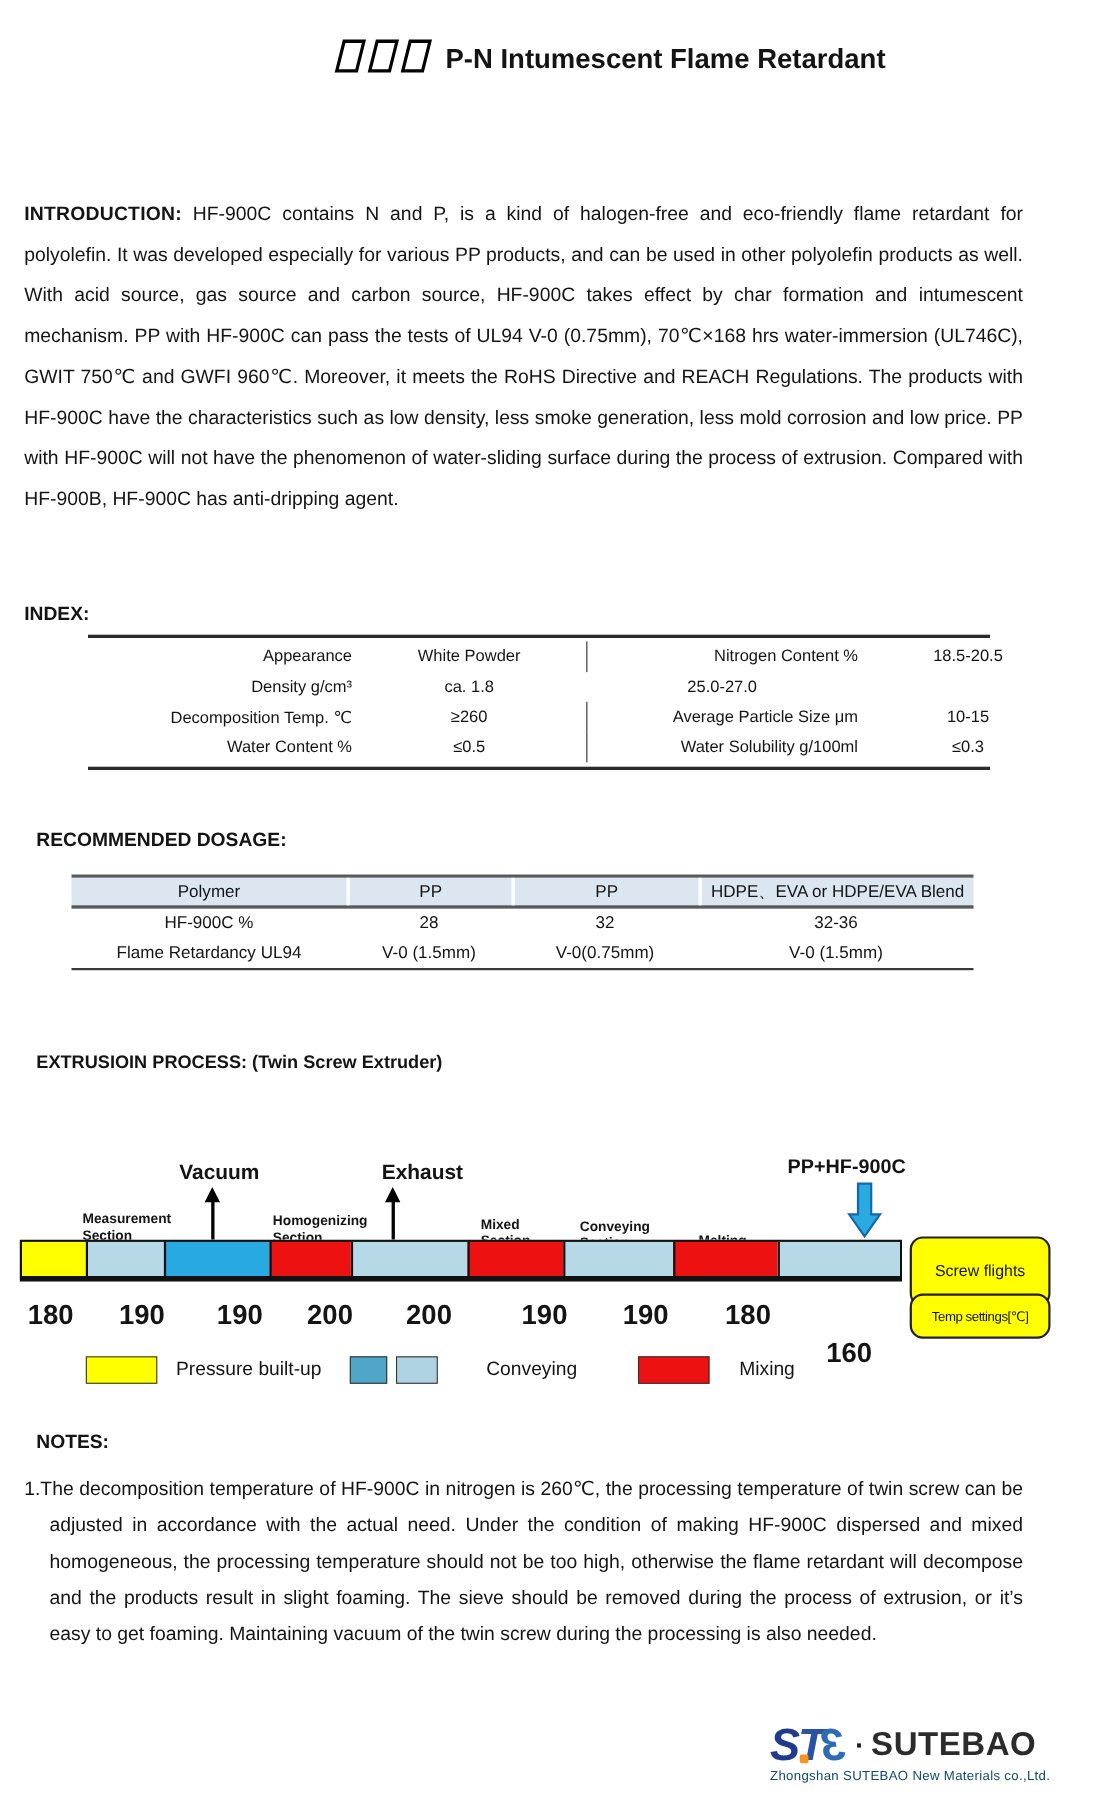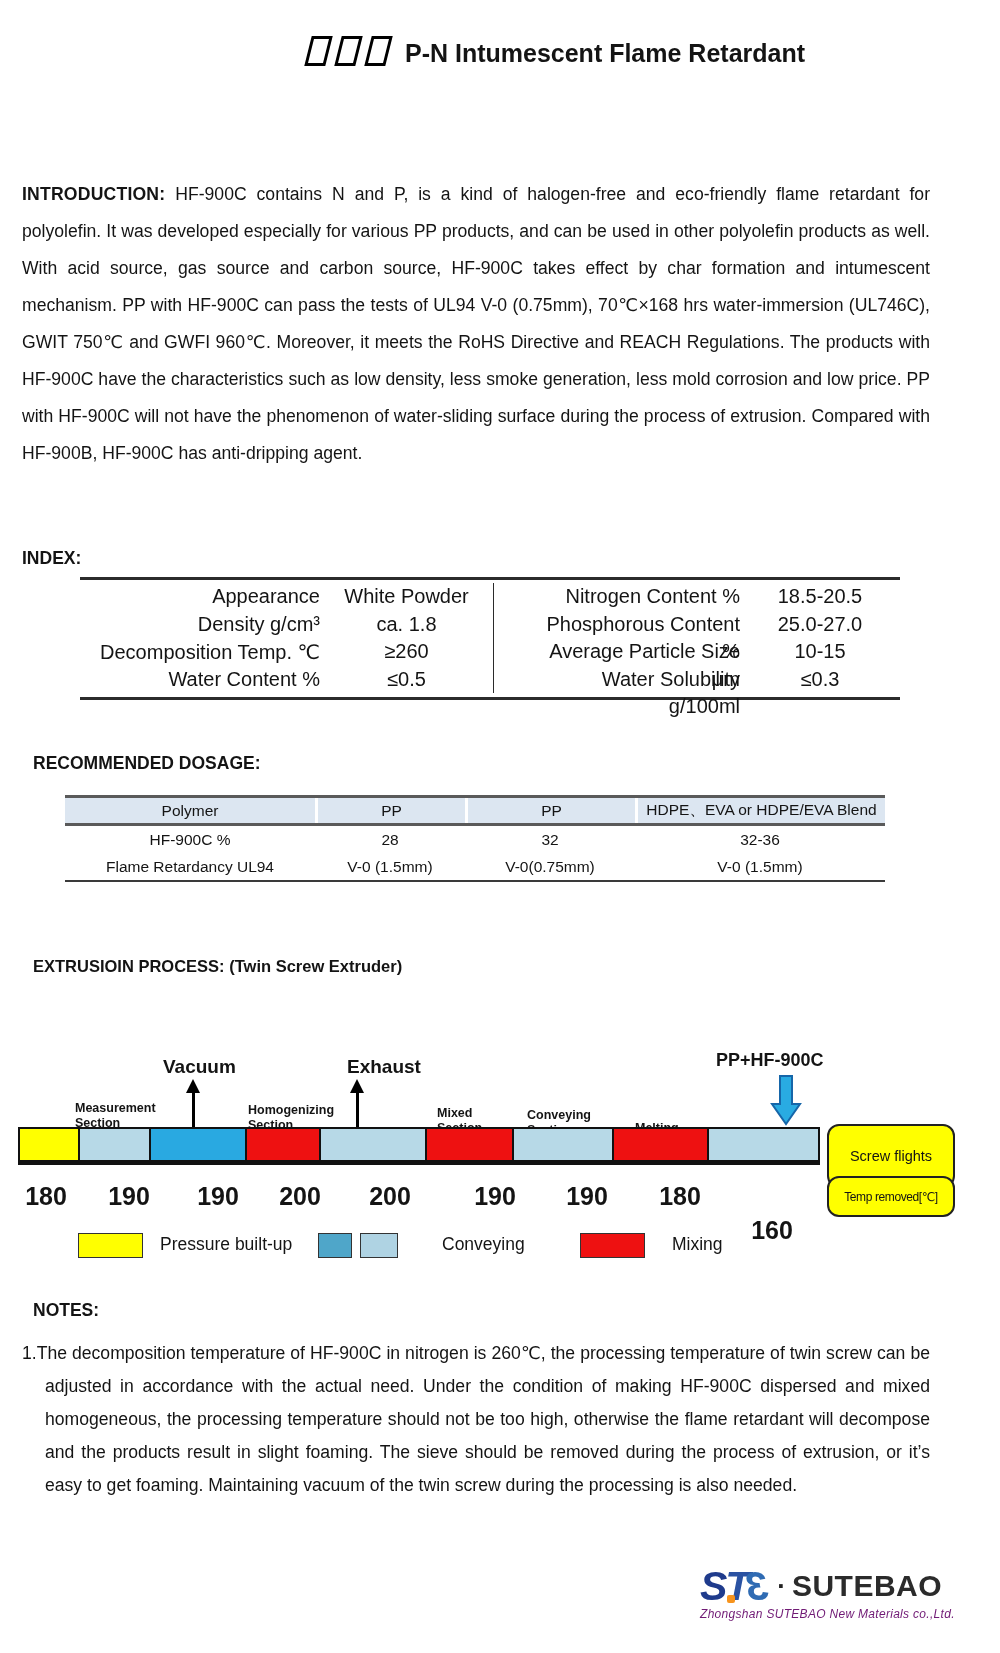--- a/index.html
+++ b/index.html
@@ -11,21 +11,21 @@
   
   .title-line1 { position:absolute; top:36px; left:308px; font-size:25px; font-weight:bold; white-space:nowrap; }
   .tofu { display:inline-block; width:21px; height:30px; border:3px solid #000; transform:skewX(-14deg); margin-right:9px; vertical-align:-4px; }
   .title-line2 { position:absolute; top:86px; left:497px; font-size:25px; font-weight:bold; white-space:nowrap; }
   
   .intro { position:absolute; top:176px; left:22px; width:908px; font-size:17.6px; line-height:37px; text-align:justify; }
   .intro b { letter-spacing:0.2px; }
   
   .index-heading { position:absolute; top:548px; left:22px; font-size:17.5px; font-weight:bold; }
   .index-table { position:absolute; top:577px; left:80px; width:820px; border-top:3px solid #2b2b2b; border-bottom:3px solid #2b2b2b; padding:3px 0 4px 0; }
-  .ix-row { display:grid; grid-template-columns:240px 173px 247px 160px; height:27.5px; align-items:center; font-size:20px; }
+  .ix-row { display:grid; grid-template-columns:240px 173px 247px 160px; height:27.5px; align-items:center; font-size:15px;gap:20px; }
   .ix-label-l { text-align:right; }
   .ix-value-l { text-align:center; }
   .ix-label-r { text-align:right; border-left:1.5px solid #2b2b2b; height:27.5px; line-height:27.5px;padding-left:32px; }
   .ix-value-r { text-align:center; }
   
   .dosage-heading { position:absolute; top:753px; left:33px; font-size:17.5px; font-weight:bold; }
   .dosage-table { position:absolute; top:795px; left:65px; width:820px; border-top:3px solid #5a5a5a; border-bottom:2px solid #3a3a3a; }
   .dos-row { display:grid; grid-template-columns:250px 150px 170px 250px; height:27px; align-items:center; font-size:15.5px; text-align:center; }
   .dos-header { border-bottom:3px solid #5a5a5a; height:28px; }
   .dos-header > div { height:100%; display:flex; align-items:center; justify-content:center; }
@@ -77,21 +77,20 @@
   <div class="index-table">
     <div class="ix-row">
       <div class="ix-label-l">Appearance</div>
       <div class="ix-value-l">White Powder</div>
       <div class="ix-label-r">Nitrogen Content %</div>
       <div class="ix-value-r">18.5-20.5</div>
     </div>
     <div class="ix-row">
       <div class="ix-label-l">Density g/cm³</div>
       <div class="ix-value-l">ca. 1.8</div>
-      <div class="ix-label-r">Phosphorous Content %</div>
       <div class="ix-value-r">25.0-27.0</div>
     </div>
     <div class="ix-row">
       <div class="ix-label-l">Decomposition Temp. ℃</div>
       <div class="ix-value-l">≥260</div>
       <div class="ix-label-r">Average Particle Size μm</div>
       <div class="ix-value-r">10-15</div>
     </div>
     <div class="ix-row">
       <div class="ix-label-l">Water Content %</div>
@@ -161,37 +160,37 @@
   <span class="temp" style="left:129px;">190</span>
   <span class="temp" style="left:218px;">190</span>
   <span class="temp" style="left:300px;">200</span>
   <span class="temp" style="left:390px;">200</span>
   <span class="temp" style="left:495px;">190</span>
   <span class="temp" style="left:587px;">190</span>
   <span class="temp" style="left:680px;">180</span>
   <span class="temp" style="left:772px;margin-top:34px;">160</span>
 
   <div class="side-box side-box-1">Screw flights</div>
-  <div class="side-box side-box-2">Temp removed[℃]</div>
+  <div class="side-box side-box-2">Temp settings[℃]</div>
 
   <div class="legend-swatch" style="left: 78px; width: 65px; background: rgb(255, 255, 0);"></div>
   <div class="legend-label" style="left:160px;">Pressure built-up</div>
   <div class="legend-swatch" style="left: 318px; width: 34px; background: rgb(79, 166, 201);"></div>
   <div class="legend-swatch" style="left: 360px; width: 38px; background: rgb(175, 211, 227);"></div>
   <div class="legend-label" style="left:442px;">Conveying</div>
   <div class="legend-swatch" style="left: 580px; width: 65px; background: rgb(238, 17, 17);"></div>
   <div class="legend-label" style="left:672px;">Mixing</div>
 
   <div class="notes-heading">NOTES:</div>
   <div class="notes-body">1.The decomposition temperature of HF-900C in nitrogen is 260℃, the processing temperature of twin screw can be adjusted in accordance with the actual need. Under the condition of making HF-900C dispersed and mixed homogeneous, the processing temperature should not be too high, otherwise the flame retardant will decompose and the products result in slight foaming. The sieve should be removed during the process of extrusion, or it’s easy to get foaming. Maintaining vacuum of the twin screw during the processing is also needed.</div>
 
   <div class="logo">
     <div class="logo-row">
       <span class="logo-stb" style="color: rgb(31, 59, 140);">S</span>
       <span class="logo-stb logo-t" style="color: rgb(42, 82, 162);"><span>T</span><span class="logo-t-dot" style="background: rgb(247, 148, 29);"></span></span>
       <span class="logo-stb logo-b" style="color: rgb(47, 107, 179);">3</span>
       <span class="logo-sep">·</span>
       <span class="logo-brand">SUTEBAO</span>
     </div>
-    <div class="logo-tagline" style="color: #701a75; font-style: italic;">Zhongshan SUTEBAO New Materials co.,Ltd.</div>
+    <div class="logo-tagline" style="color: #0c4a6e;">Zhongshan SUTEBAO New Materials co.,Ltd.</div>
   </div>
 
 </div>
 
 </body></html>

